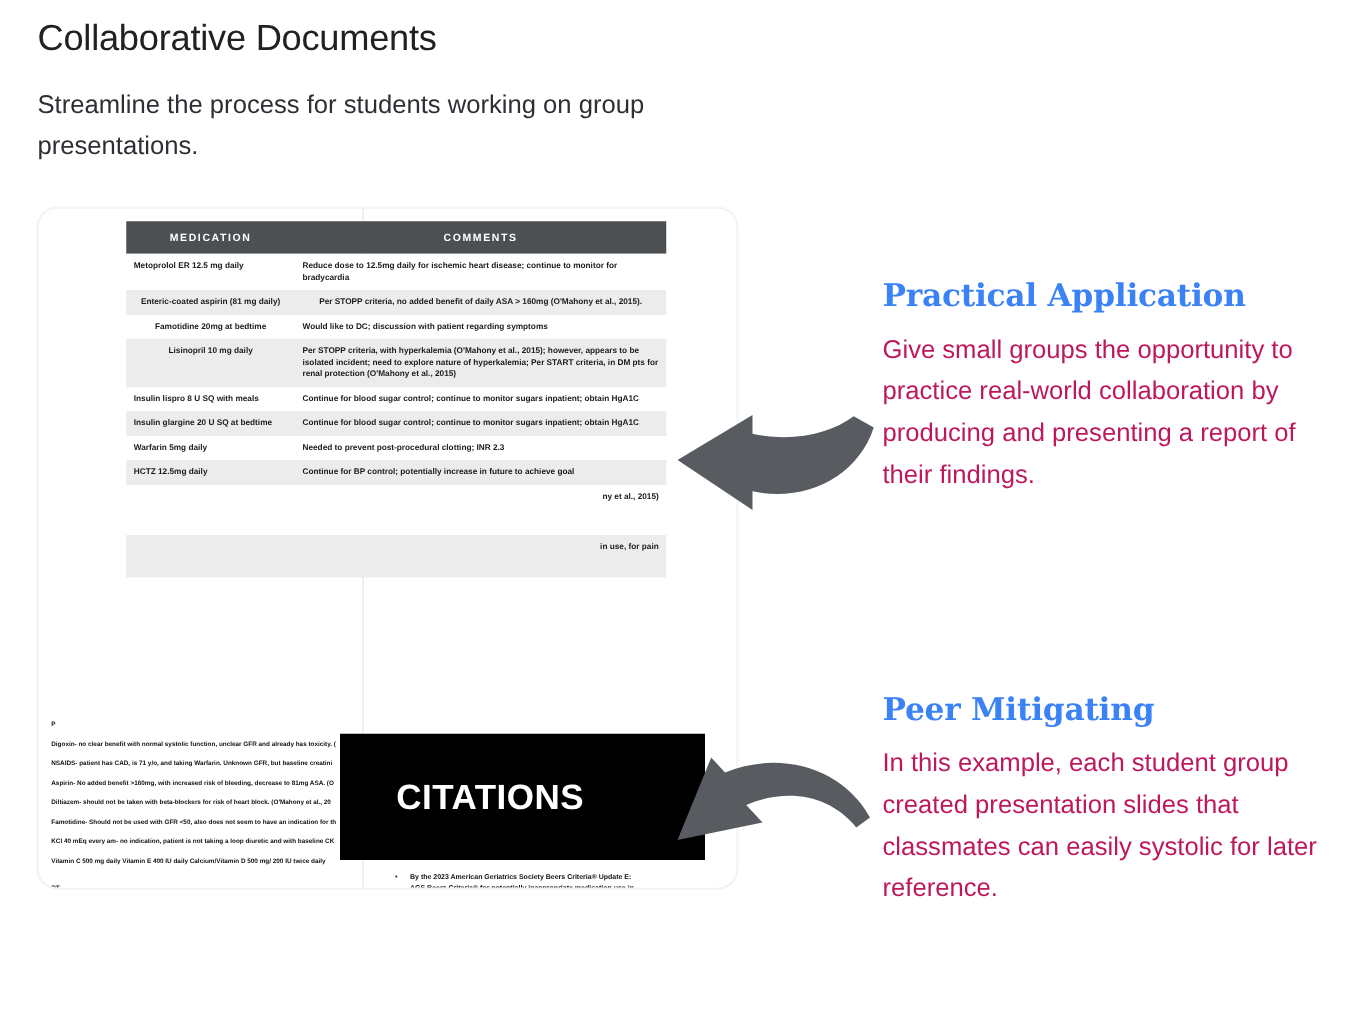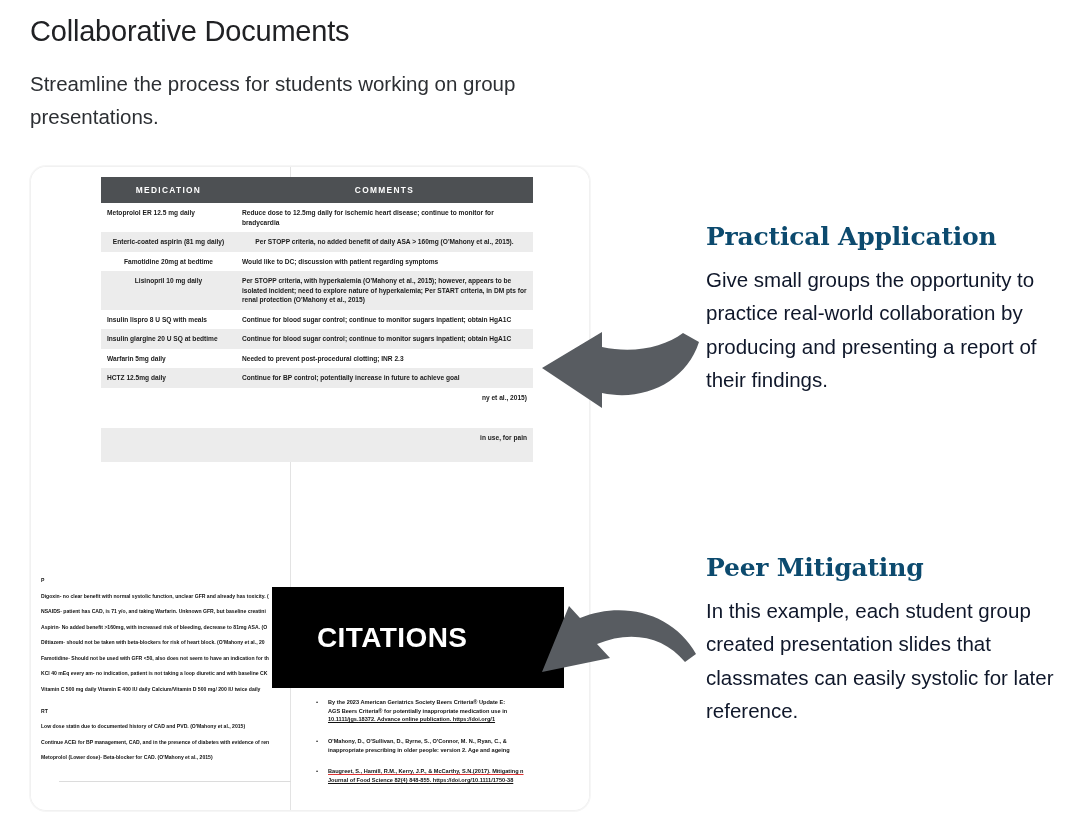--- a/index.html
+++ b/index.html
@@ -18,21 +18,21 @@
     letter-spacing: -0.2px; line-height: 1.2;
   }
   .intro p {
     margin-top: 18px;
     font-size: 20.5px; color: #2c2f33; line-height: 1.62;
   }
 
   
   .doc-card {
     position: absolute; left: 30px; top: 166px;
-    width: 560px; height: 645px;
+    width: 560px; height: 545px;
     background: #ffffff;
     border: 1px solid #f1f1f1;
     border-radius: 16px;
     box-shadow: 0 0 0 1px #f6f6f6;
     overflow: hidden;
   }
   .doc-inner { position: absolute; inset: 0; }
 
   
   .doc-page-left {
@@ -115,26 +115,26 @@
 
   
   .arrow { position: absolute; }
   #arrow-top { left: 536px; top: 330px; width: 165px; height: 78px; }
   #arrow-bottom { left: 524px; top: 596px; width: 175px; height: 82px; }
 
   
   .rcol { position: absolute; left: 706px; width: 348px; }
   .rcol h2 {
     font-family: "DejaVu Serif", serif;
-    font-size: 25px; font-weight: bold; color: #0c4a6e;
+    font-size: 25px; font-weight: bold; color: #3b82f6;
     letter-spacing: -0.2px;
   }
   .rcol p {
     margin-top: 12px;
-    font-size: 20.5px; color: #0f172a; line-height: 1.63;
+    font-size: 20.5px; color: #be185d; line-height: 1.63;
   }
   #block-practical { top: 222px; }
   #block-peer { top: 553px; }
 </style>
 </head>
 <body>
 
 <div class="page">
 
   <div class="intro">

